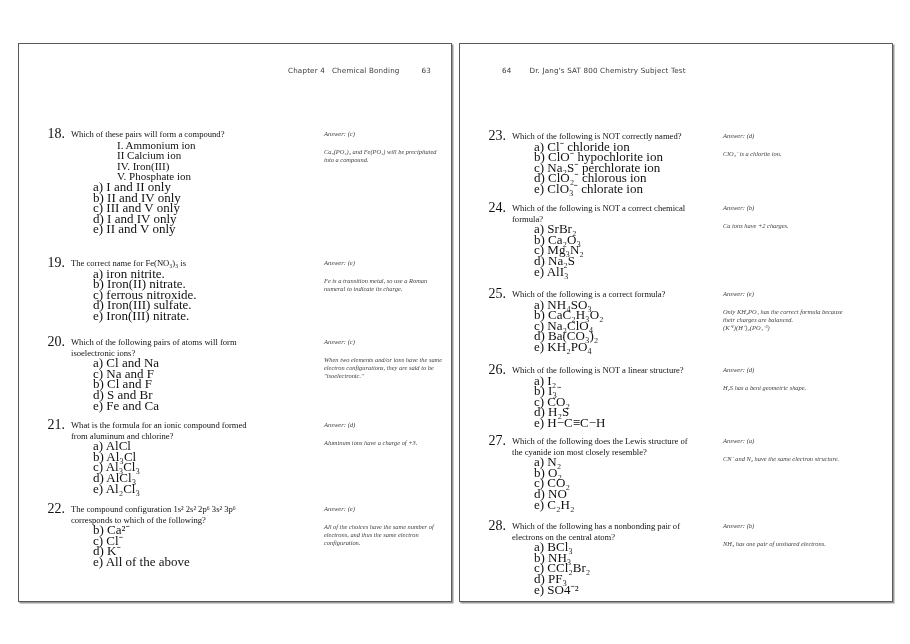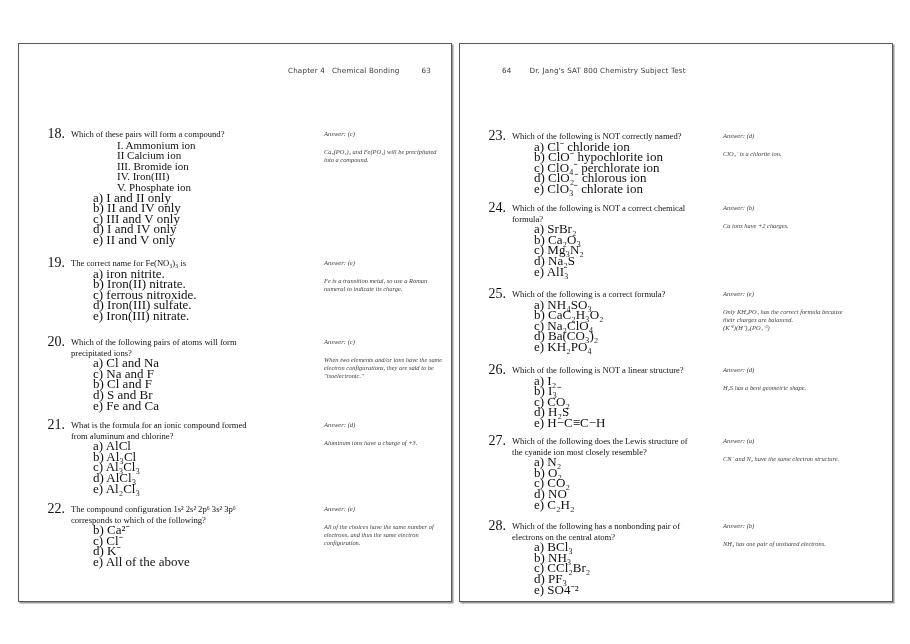--- a/index.html
+++ b/index.html
@@ -134,21 +134,20 @@
     <div class="page-inner">
       <div class="hdr hdr-left">
         <span class="hdr-chapter">Chapter 4</span><span class="hdr-title">Chemical Bonding</span><span class="hdr-pageno">63</span>
       </div>
       <div class="questions">
           <div class="qblock" style="top: 85px;">
             <div class="q-body">
               <div class="q-line"><span class="q-num">18.</span><span>Which of these pairs will form a compound?</span></div>
               <div class="q-roman">I. Ammonium ion</div>
               <div class="q-roman">II Calcium ion</div>
-              <div class="q-roman">III. Bromide ion</div>
               <div class="q-roman">IV. Iron(III)</div>
               <div class="q-roman">V. Phosphate ion</div>
               <div class="q-choice">a) I and II only</div>
               <div class="q-choice">b) II and IV only</div>
               <div class="q-choice">c) III and V only</div>
               <div class="q-choice">d) I and IV only</div>
               <div class="q-choice">e) II and V only</div>
             </div>
             <div class="a-body a-left" style="top: 1px;">
               <div class="a-head">Answer: (c)</div>
@@ -165,21 +164,21 @@
               <div class="q-choice">e) Iron(III) nitrate.</div>
             </div>
             <div class="a-body a-left" style="top: 1px;">
               <div class="a-head">Answer: (e)</div>
               <div class="a-expl">Fe is a transition metal, so use a Roman numeral to indicate its charge.</div>
             </div>
           </div>
           <div class="qblock" style="top: 293px;">
             <div class="q-body">
               <div class="q-line"><span class="q-num">20.</span><span>Which of the following pairs of atoms will form</span></div>
-              <div class="q-line q-stem2"><span>precipitated ions?</span></div>
+              <div class="q-line q-stem2"><span>isoelectronic ions?</span></div>
               <div class="q-choice">a) Cl and Na</div>
               <div class="q-choice">c) Na and F</div>
               <div class="q-choice">b) Cl and F</div>
               <div class="q-choice">d) S and Br</div>
               <div class="q-choice">e) Fe and Ca</div>
             </div>
             <div class="a-body a-left" style="top: 1px;">
               <div class="a-head">Answer: (c)</div>
               <div class="a-expl">When two elements and/or ions have the same electron configurations, they are said to be "isoelectronic."</div>
             </div>
@@ -221,21 +220,21 @@
     <div class="page-inner">
       <div class="hdr hdr-right">
         <span class="hdr-pageno">64</span><span class="hdr-title">Dr. Jang's SAT 800 Chemistry Subject Test</span>
       </div>
       <div class="questions">
           <div class="qblock" style="top: 87px;">
             <div class="q-body">
               <div class="q-line"><span class="q-num">23.</span><span>Which of the following is NOT correctly named?</span></div>
               <div class="q-choice">a) Cl⁻ chloride ion</div>
               <div class="q-choice">b) ClO⁻ hypochlorite ion</div>
-              <div class="q-choice">c) ClO₄⁻ perchlorate ion</div>
+              <div class="q-choice">c) Na₂S⁻ perchlorate ion</div>
               <div class="q-choice">d) ClO₂⁻ chlorous ion</div>
               <div class="q-choice">e) ClO₃⁻ chlorate ion</div>
             </div>
             <div class="a-body a-right" style="top: 1px;">
               <div class="a-head">Answer: (d)</div>
               <div class="a-expl">ClO₂⁻ is a chlorite ion.</div>
             </div>
           </div>
           <div class="qblock" style="top: 159px;">
             <div class="q-body">

